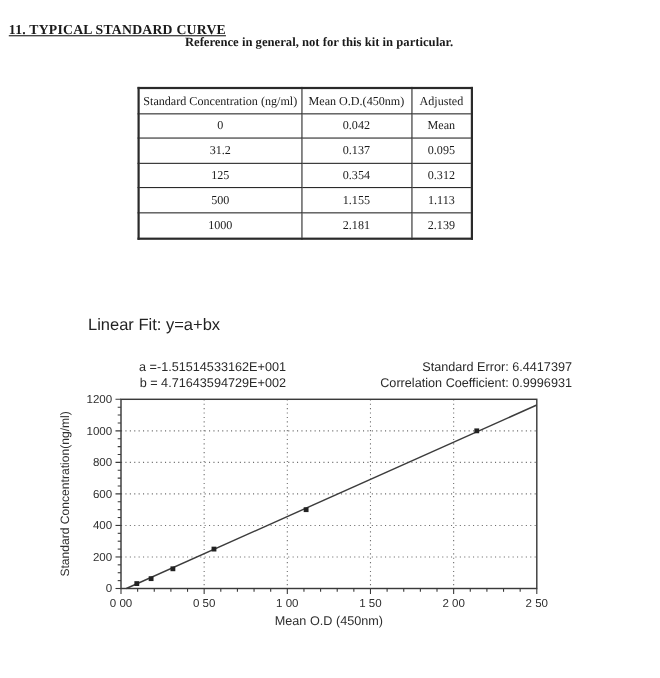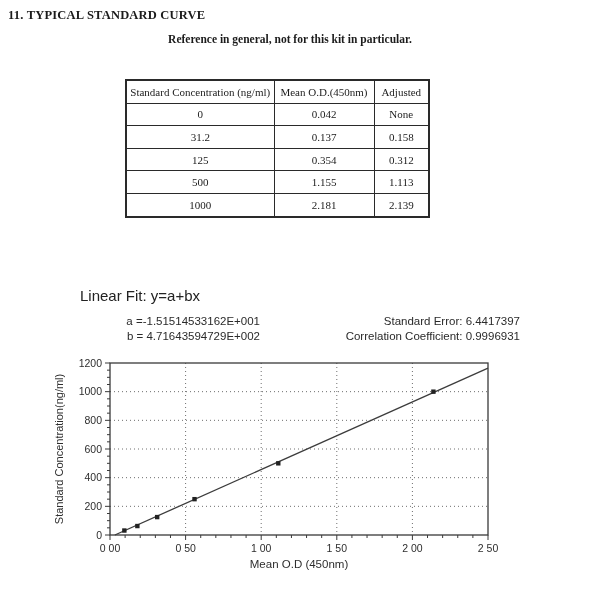--- a/index.html
+++ b/index.html
@@ -1,36 +1,36 @@
 <!DOCTYPE html>
 <html><head>
 <meta charset="utf-8">
 <style>
   html,body{margin:0;padding:0;background:#fff;}
   #page{position:relative;width:600px;height:616px;background:#fff;overflow:hidden;
         color:#1b1b1b;font-family:"Liberation Serif",serif;}
 
   
-  .doc-title{position:absolute;left:8px;top:8px;font-size:12.5px;font-weight:bold;
-             letter-spacing:.2px;}
+  .doc-title{position:absolute;left:8px;top:20px;font-size:12.5px;font-weight:bold;
+             letter-spacing:.2px;text-decoration:underline;}
   .doc-subtitle{position:absolute;left:0;top:33px;width:580px;text-align:center;
                 font-size:11.5px;font-weight:bold;}
 
   
   .std-table{position:absolute;left:125px;top:79px;border-collapse:collapse;
              table-layout:fixed;font-size:11px;color:#1b1b1b;}
   .std-table th,.std-table td{border:1px solid #2a2a2a;text-align:center;
              padding:0 2px;height:21.6px;font-weight:normal;white-space:nowrap;}
   .std-table{border:2px solid #2a2a2a;}
   .col-conc{width:148px;}.col-od{width:100px;}.col-adj{width:55px;}
 
   
   .fit-block{position:absolute;left:80px;top:287px;width:440px;
              font-family:"Liberation Sans",sans-serif;color:#2a2a2a;}
-  .fit-heading{font-size:15px;margin:0 0 10px 0;color:#222;}
+  .fit-heading{font-size:15px;margin:0 0 23px 0;color:#222;}
   .fit-cols{display:flex;font-size:11.5px;line-height:15px;text-align:right;}
   .fit-left{width:180px;}
   .fit-right{flex:1;}
 
   
   .chart-wrap{position:absolute;left:50px;top:348px;width:520px;height:262px;}
   svg text{font-family:"Liberation Sans",sans-serif;fill:#2e2e2e;}
 </style>
 </head>
 <body>
@@ -51,26 +51,26 @@
       <tr>
         <th>Standard Concentration (ng/ml)</th>
         <th>Mean O.D.(450nm)</th>
         <th>Adjusted</th>
       </tr>
     </thead>
     <tbody>
         <tr>
           <td>0</td>
           <td>0.042</td>
-          <td>None</td>
+          <td>Mean</td>
         </tr>
         <tr>
           <td>31.2</td>
           <td>0.137</td>
-          <td>0.158</td>
+          <td>0.095</td>
         </tr>
         <tr>
           <td>125</td>
           <td>0.354</td>
           <td>0.312</td>
         </tr>
         <tr>
           <td>500</td>
           <td>1.155</td>
           <td>1.113</td>

